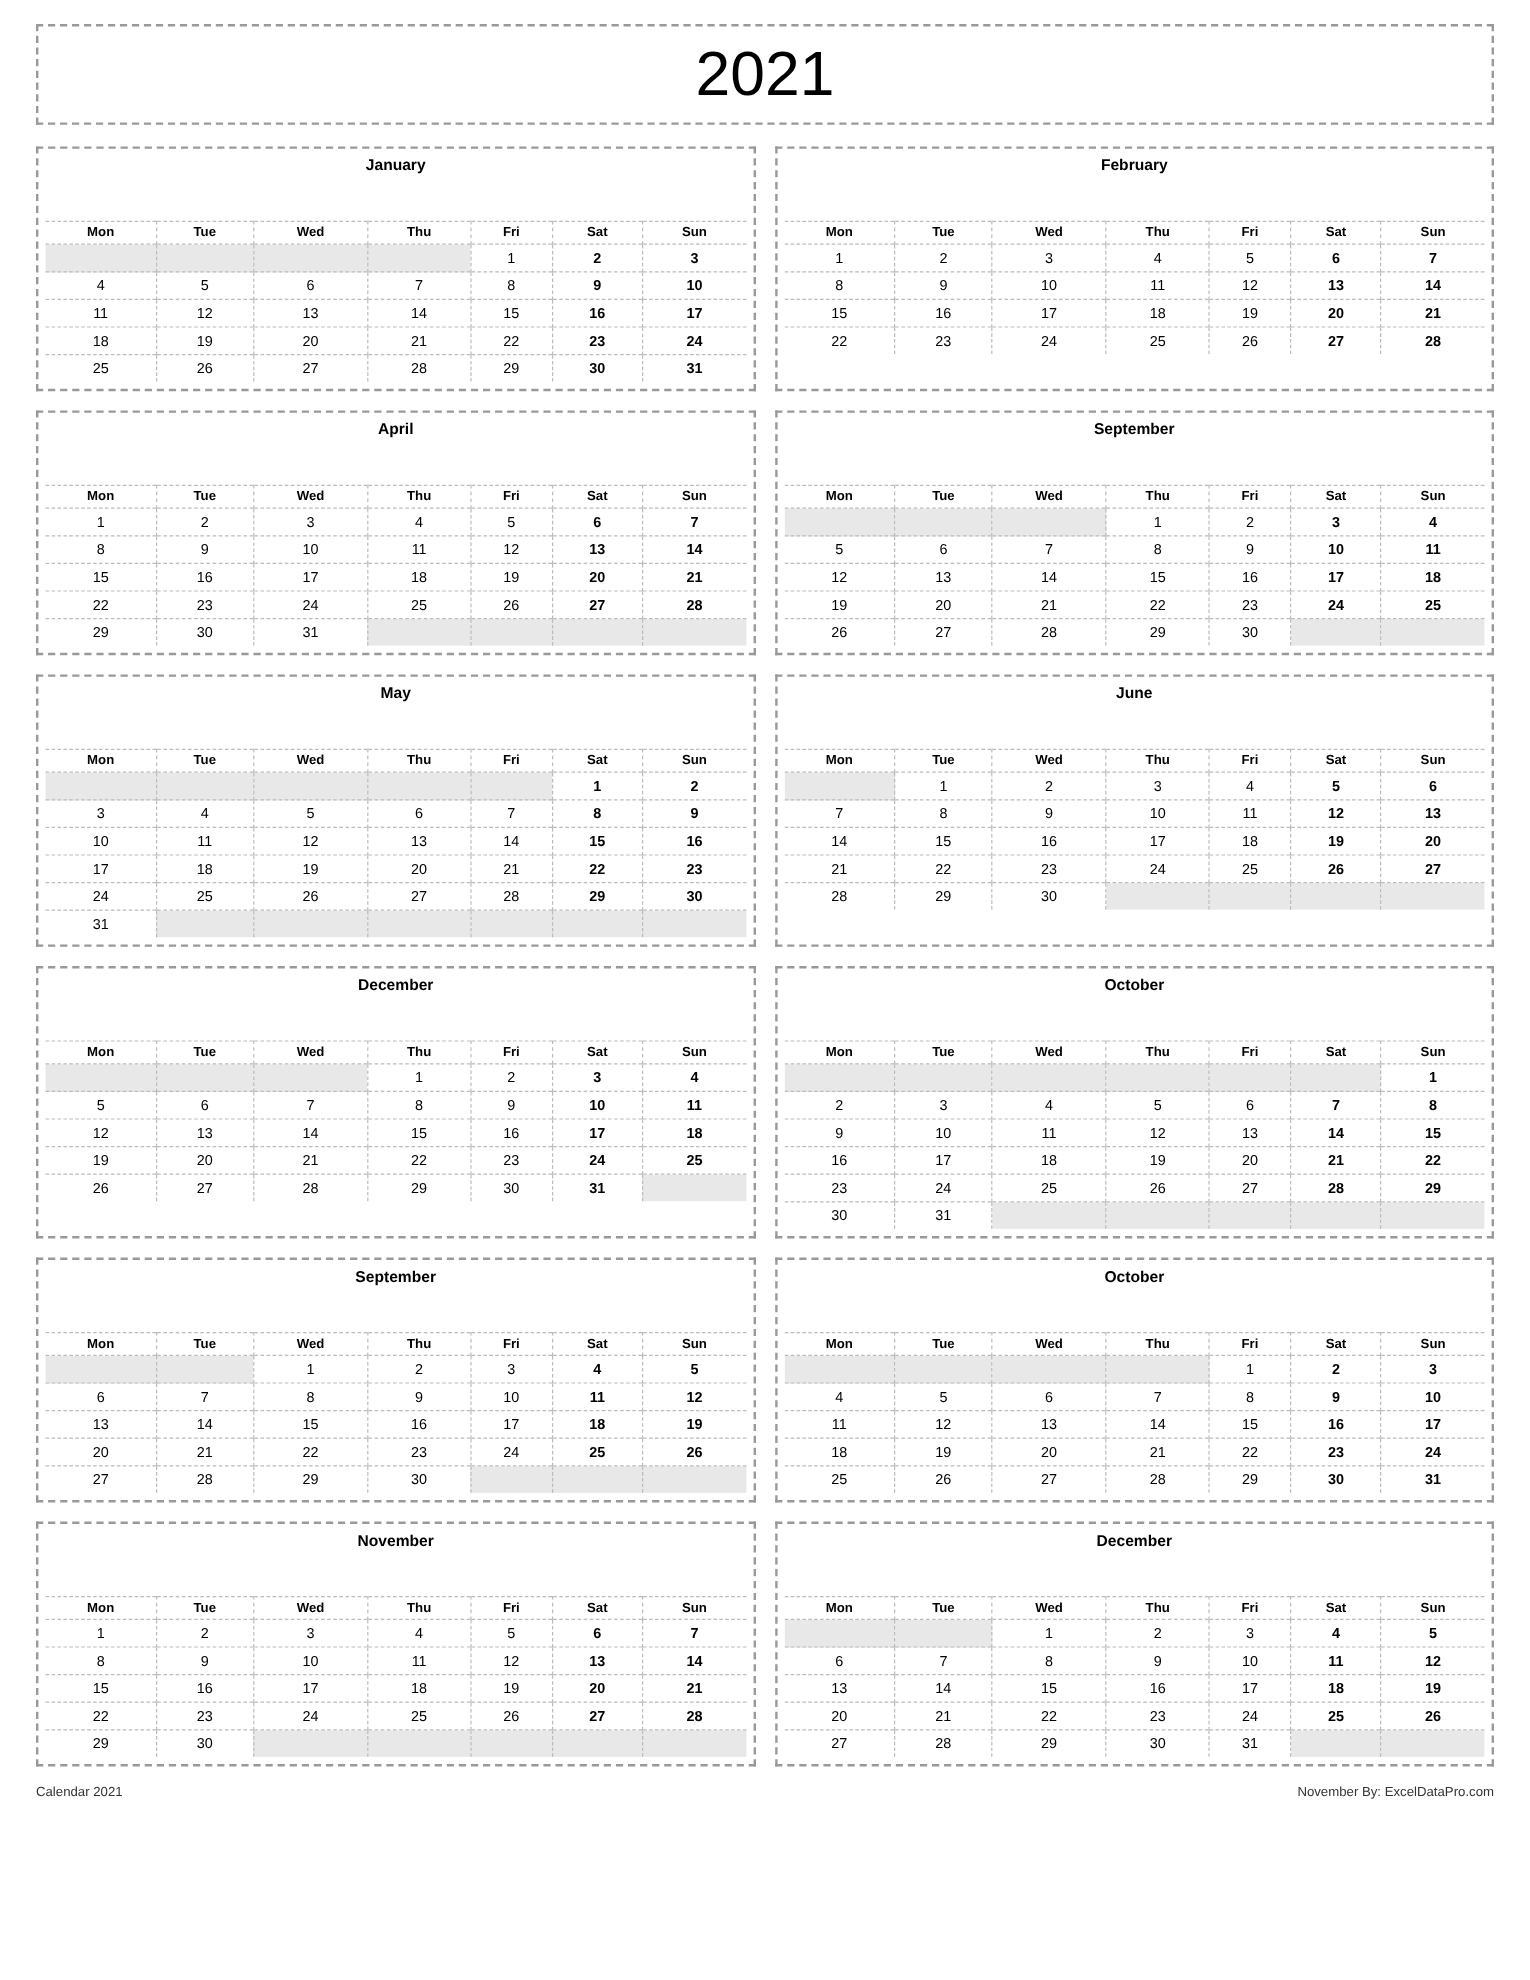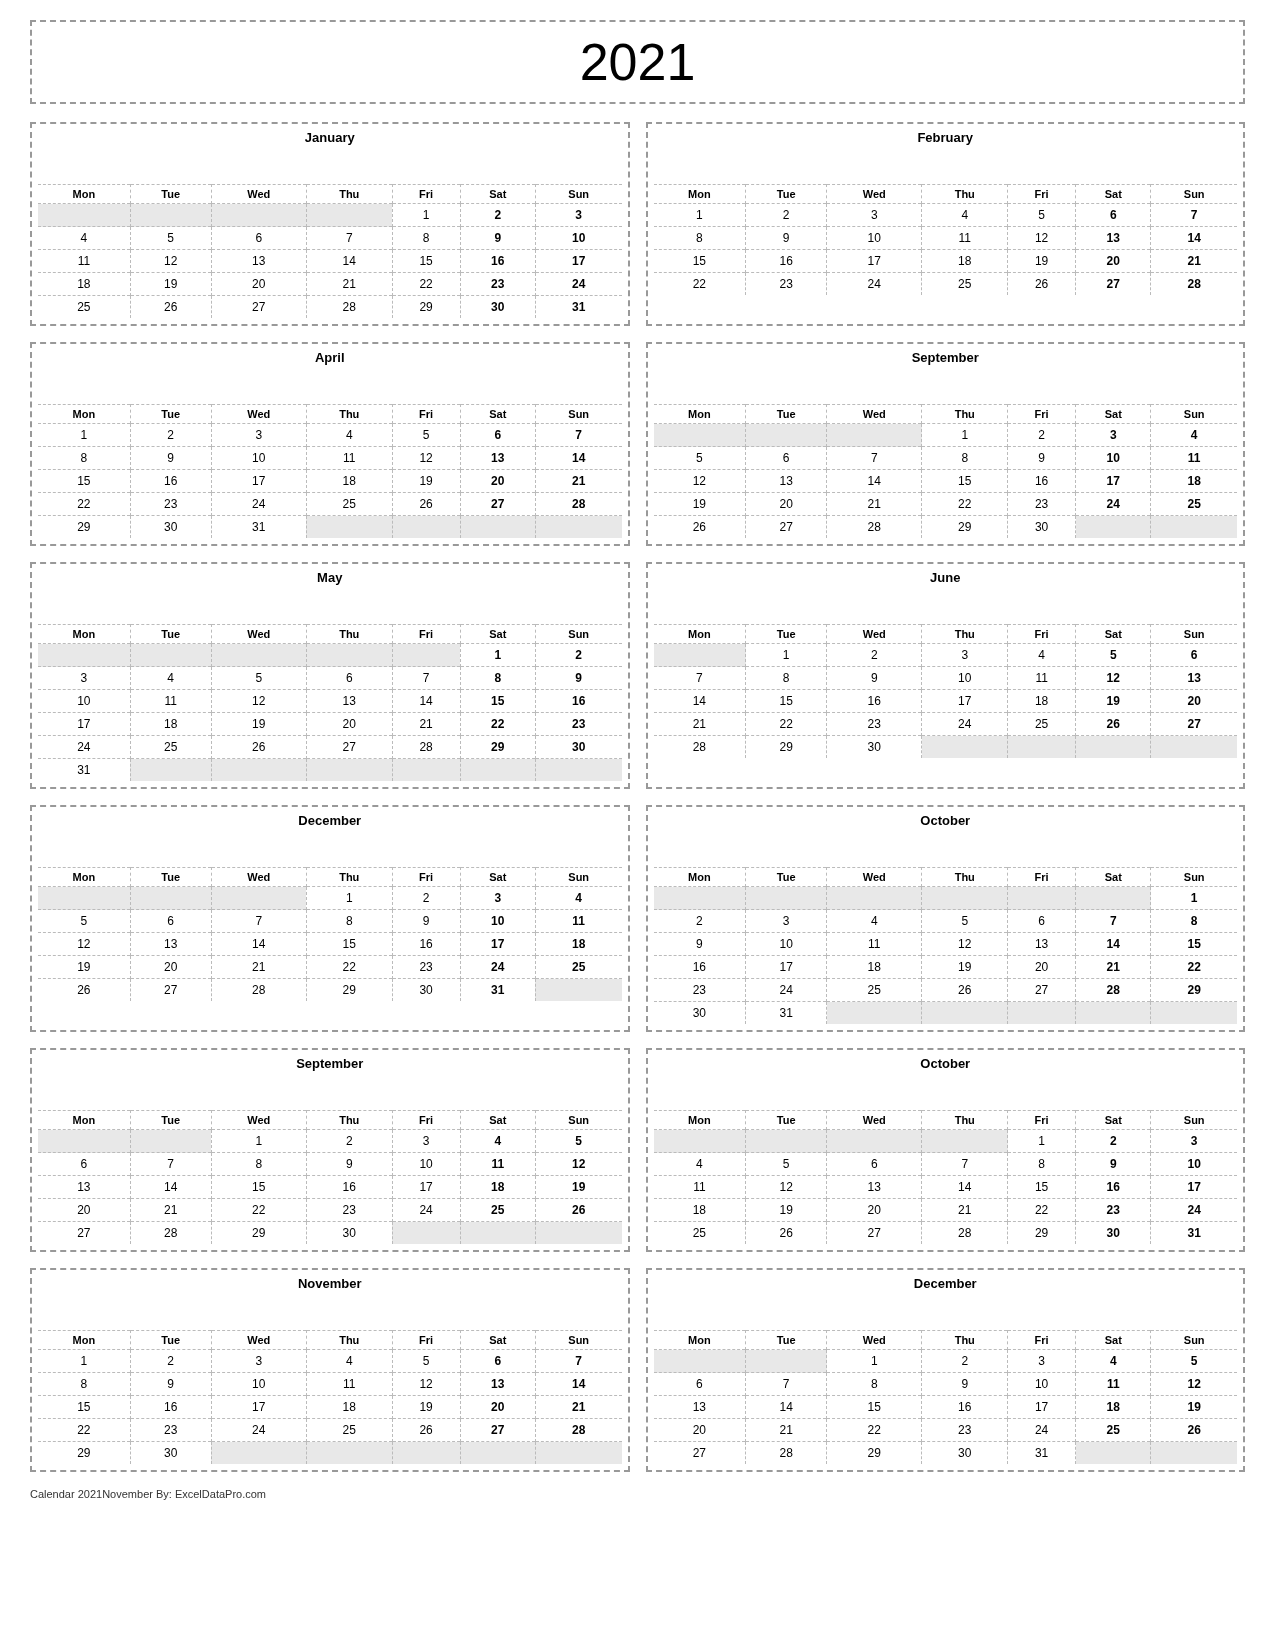--- a/index.html
+++ b/index.html
@@ -56,20 +56,21 @@
       min-width: 20px;
     }
     .month-table td:last-child { border-right: none; }
     .month-table tr { border-top: 1px dashed #bbb; }
     .month-table thead tr { border-top: 1px dashed #bbb; }
     td.empty { background: #e8e8e8; }
     td.sat { font-weight: bold; }
     td.sun { font-weight: bold; }
     .footer {
       display: flex;
+      justify-content: space-between;
       font-size: 11px;
       margin-top: 16px;
       color: #333;
     }
   </style>
 </head>
 <body>
 
 <div class="year-title">2021</div>
 

